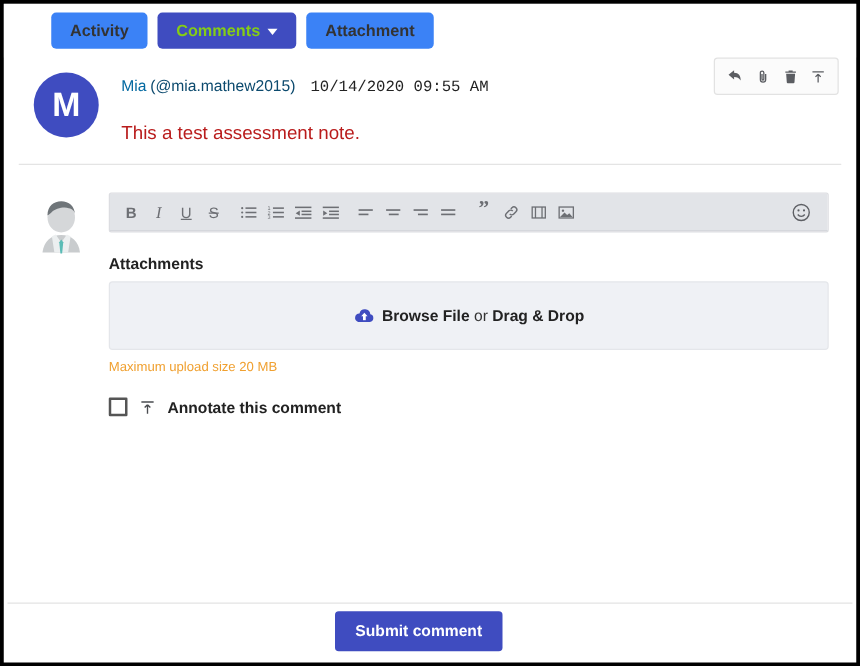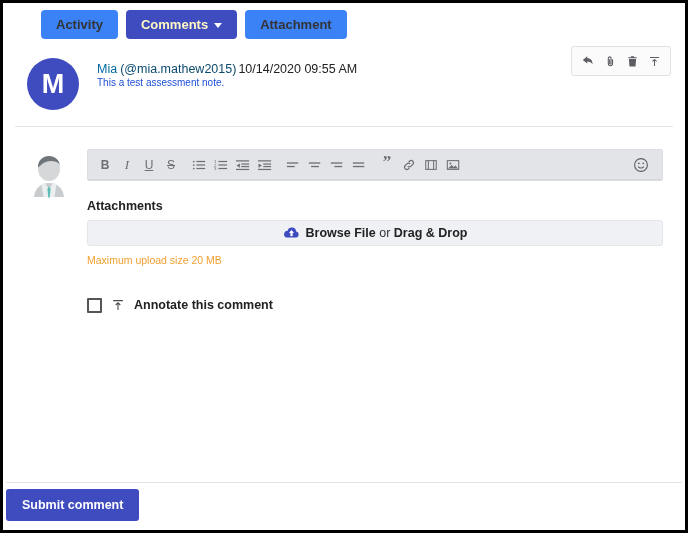--- a/index.html
+++ b/index.html
@@ -32,21 +32,21 @@
     border: none;
     border-radius: 4px;
     padding: 8px 15px;
     cursor: pointer;
     line-height: 1;
     white-space: nowrap;
     font-family: "Liberation Sans", sans-serif;
   }
   .tab.active {
     background: #3f4cc0;
-    color: #fef9c3;
+    color: #84cc16;
   }
   .caret {
     display: inline-block;
     width: 0; height: 0;
     margin-left: 6px;
     vertical-align: middle;
     border-left: 4px solid transparent;
     border-right: 4px solid transparent;
     border-top: 5px solid #ffffff;
   }
@@ -75,22 +75,22 @@
     font-weight: bold;
     display: flex;
     align-items: center;
     justify-content: center;
     flex: 0 0 auto;
   }
   .note-body { margin-left: 18px; padding-top: 4px; }
   .note-meta { font-size: 12.5px; color: #444444; line-height: 1.2; }
   .note-user { color: #0369a1; font-weight: normal; }
   .note-handle { color: #0c4a6e; margin-left: 3px; }
-  .note-time { color: #222222; margin-left: 2px; }
-  .note-text { font-size: 10px; color: #1d4ed8; margin-top: 0; }
+  .note-time { color: #222222; margin-left: 12px; font-family: Liberation Mono, monospace; }
+  .note-text { font-size: 15px; color: #b91c1c; margin-top: 20px; }
 
   .note-actions {
     position: absolute;
     top: 0px; right: 14px;
     display: flex;
     align-items: center;
     gap: 2px;
     background: #fbfbfb;
     border: 1px solid #e2e2e2;
     border-radius: 3px;
@@ -166,61 +166,62 @@
   .attach-label {
     font-size: 12.5px;
     font-weight: bold;
     color: #222222;
     margin: 18px 0 7px 0;
   }
   .dropzone {
     background: #eff1f5;
     border: 1px solid #e4e6ea;
     border-radius: 3px;
-    height: 26px;
+    height: 55px;
     display: flex;
     align-items: center;
     justify-content: center;
     cursor: pointer;
     gap: 6px;
   }
   .dz-text { font-size: 12.5px; color: #222222; }
   .dz-text b { font-weight: bold; }
   .dz-or { font-weight: normal; color: #333333; }
   .maxsize {
     font-size: 10.5px;
     color: #f0a030;
     margin-top: 8px;
   }
 
   .annot-row {
     display: flex;
+    align-items: center;
     gap: 9px;
-    margin-top: 32px;
+    margin-top: 18px;
   }
   .cbox {
     width: 15px; height: 15px;
     border: 2px solid #555555;
     background: #ffffff;
     border-radius: 1px;
     cursor: pointer;
     flex: 0 0 auto;
   }
   .annot-label {
     font-size: 12.5px; font-weight: bold; color: #222222;
   }
 
   .footer {
     position: absolute;
     left: 3px; right: 3px; bottom: 3px;
     height: 45px;
     border-top: 1px solid #e4e4e4;
     display: flex;
     align-items: center;
-    justify-content: flex-start;
+    justify-content: center;
     padding-right: 18px;
     background: #ffffff;
   }
   .submit-btn {
     background: #3f4cc0;
     color: #ffffff;
     font-size: 12.5px;
     font-weight: bold;
     border: none;
     border-radius: 3px;

